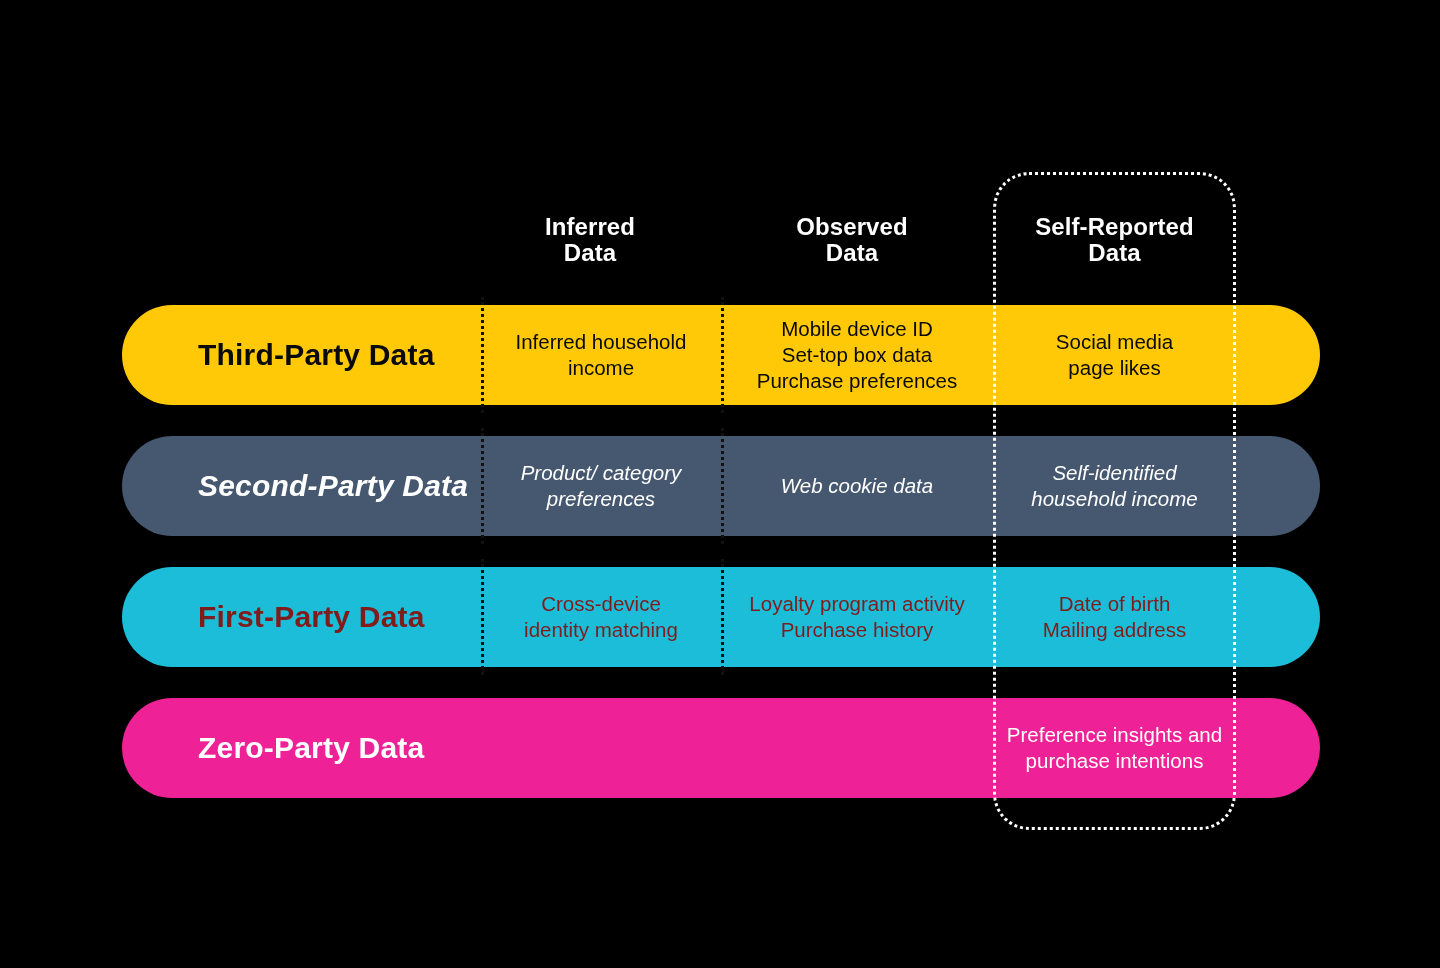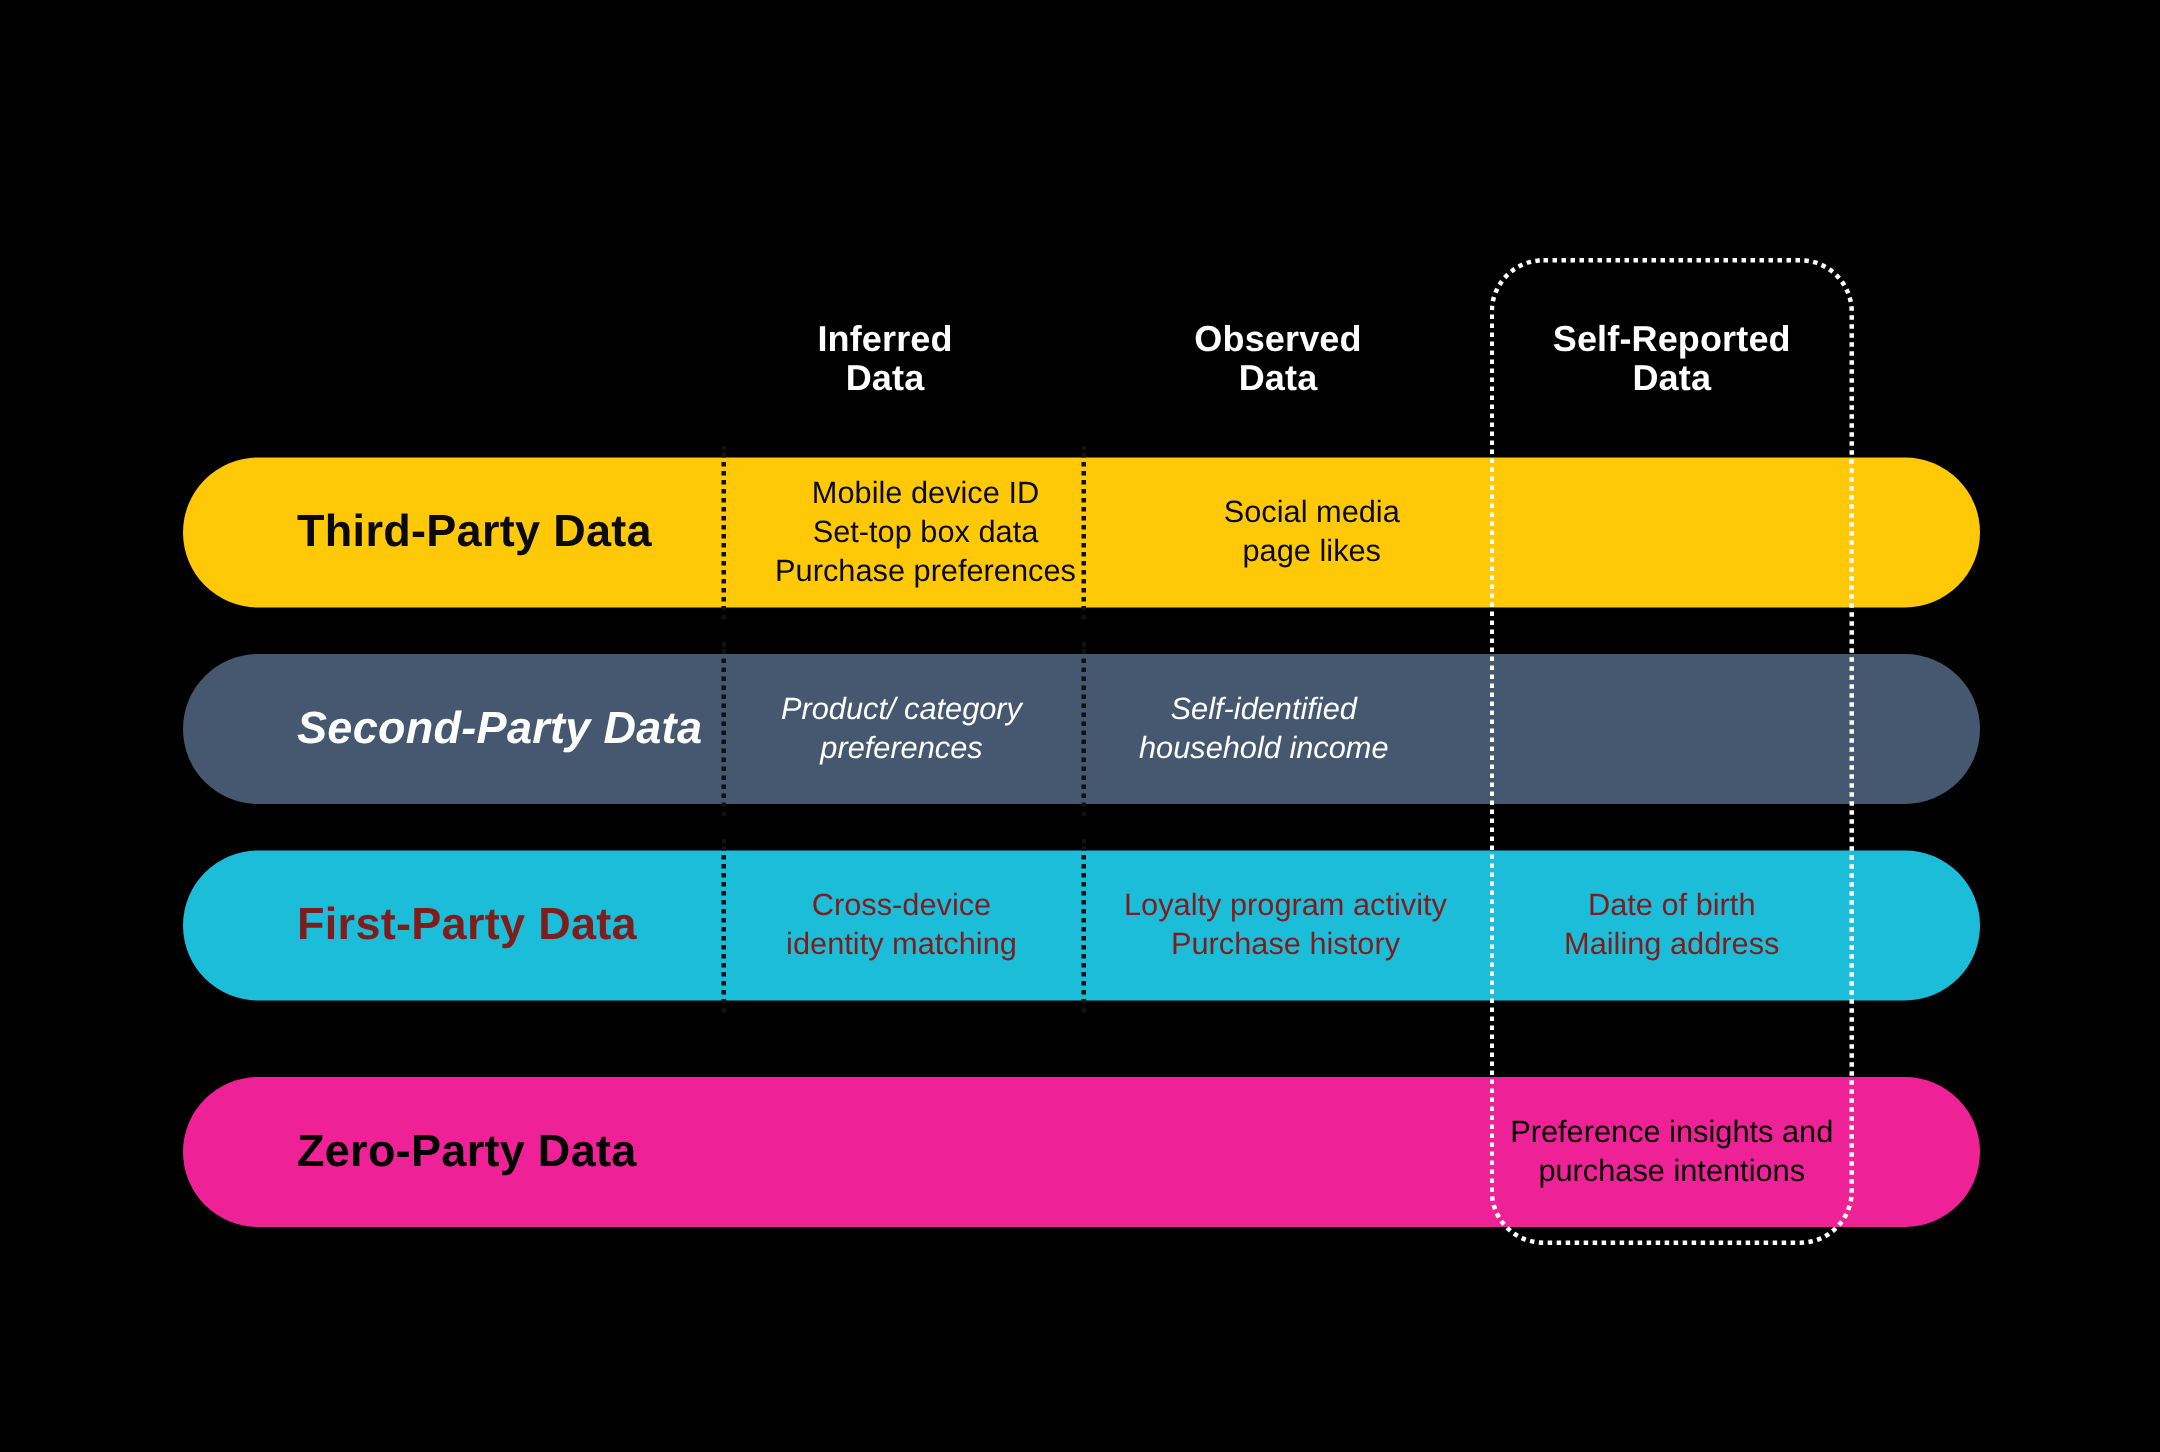--- a/index.html
+++ b/index.html
@@ -108,37 +108,44 @@
 Data</div>
   <div class="col-header" style="left:716px; top:214px; width:272px;">Observed
 Data</div>
   <div class="col-header" style="left:992px; top:214px; width:245px;">Self-Reported
 Data</div>
 
   <div id="highlight-box"></div>
 
   <div class="row" style="top: 305px; background: rgb(255, 201, 7); color: rgb(10, 10, 10);">
     <div class="cell cell-label">Third-Party Data</div>
+    <div class="cell cell-inferred">
+      <span class="cell-text">Inferred household
+income</span>
+    </div>
     <div class="cell cell-observed">
       <span class="cell-text">Mobile device ID
 Set-top box data
 Purchase preferences</span>
     </div>
     <div class="cell cell-self">
       <span class="cell-text">Social media
 page likes</span>
     </div>
     <div class="cell cell-tail"></div>
   </div>
 
   <div class="row" style="top: 436px; background: rgb(69, 88, 112); color: rgb(255, 255, 255); font-style: italic;">
     <div class="cell cell-label">Second-Party Data</div>
     <div class="cell cell-inferred">
       <span class="cell-text">Product/ category
 preferences</span>
+    </div>
+    <div class="cell cell-observed">
+      <span class="cell-text">Web cookie data</span>
     </div>
     <div class="cell cell-self">
       <span class="cell-text">Self-identified
 household income</span>
     </div>
     <div class="cell cell-tail"></div>
   </div>
 
   <div class="row" style="top: 567px; background: rgb(28, 189, 216); color: #7f1d1d;">
     <div class="cell cell-label">First-Party Data</div>
@@ -150,21 +157,21 @@
       <span class="cell-text">Loyalty program activity
 Purchase history</span>
     </div>
     <div class="cell cell-self">
       <span class="cell-text">Date of birth
 Mailing address</span>
     </div>
     <div class="cell cell-tail"></div>
   </div>
 
-  <div class="row" style="top: 718px; background: rgb(238, 34, 150); color: #000000;">
+  <div class="row" style="top: 698px; background: rgb(238, 34, 150); color: #ffffff;">
     <div class="cell cell-label">Zero-Party Data</div>
     <div class="cell cell-inferred">
       <span class="cell-text"></span>
     </div>
     <div class="cell cell-observed">
       <span class="cell-text"></span>
     </div>
     <div class="cell cell-self">
       <span class="cell-text">Preference insights and
 purchase intentions</span>

